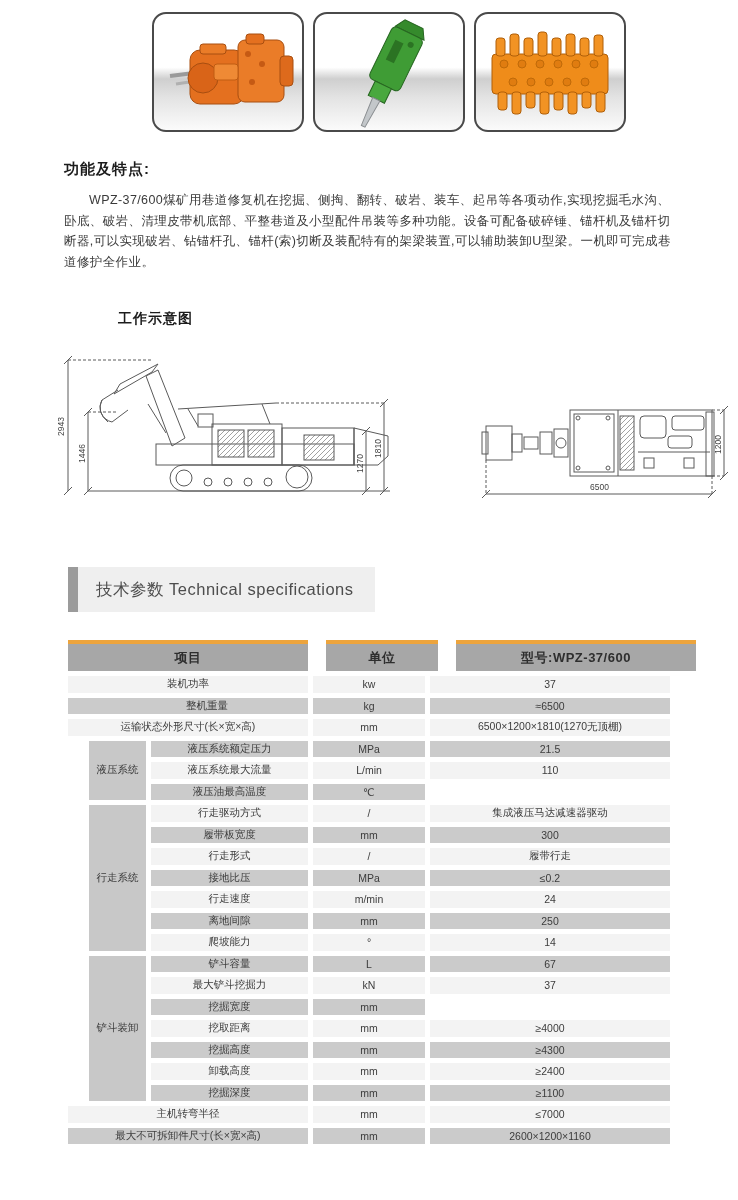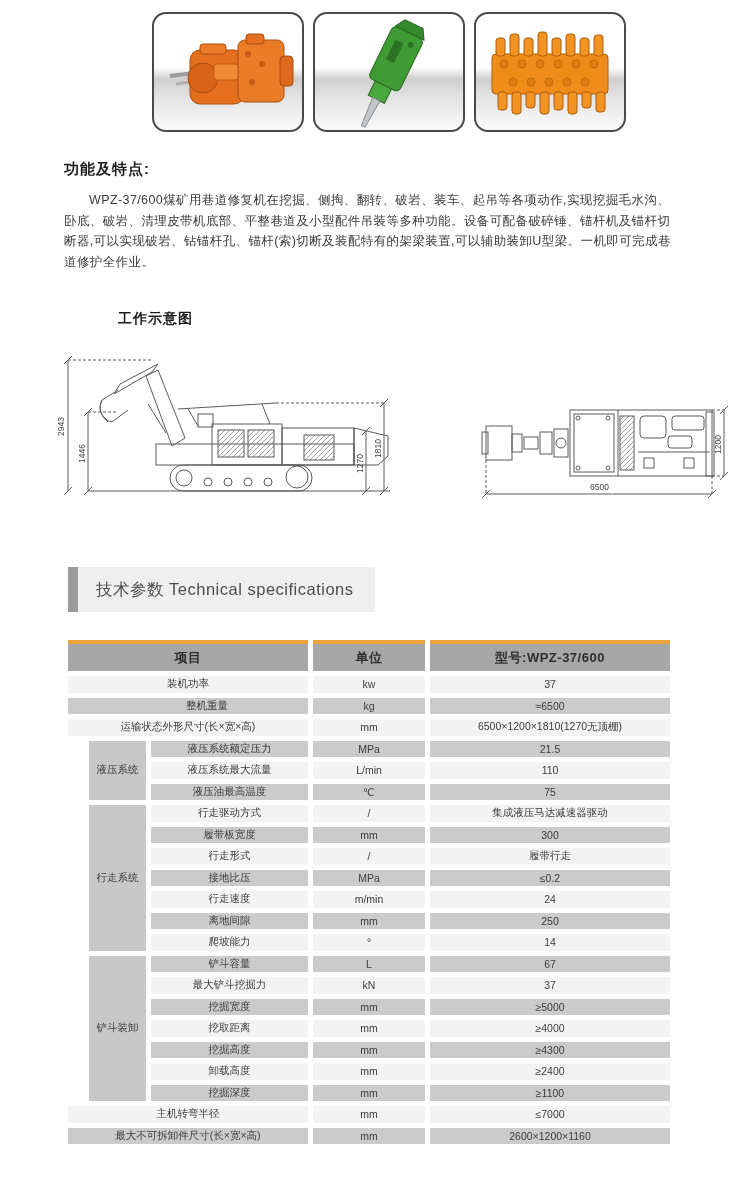--- a/index.html
+++ b/index.html
@@ -25,21 +25,21 @@
   .dimtxt{font-size:8.5px;fill:#444;stroke:none;font-family:"Liberation Sans",sans-serif;}
 
   
   .tech-box{position:absolute;left:68px;top:567px;width:307px;height:45px;background:#efefef;}
   .tech-bar{position:absolute;left:0;top:0;width:10px;height:45px;background:#9b9b9b;}
   .tech-title{position:absolute;left:28px;top:0;height:45px;line-height:45px;font-size:16.5px;
               color:#4d4d4d;font-weight:500;white-space:nowrap;letter-spacing:.5px;}
 
   
   .spec-header{position:absolute;left:68px;top:640px;display:grid;
-               grid-template-columns:240px 112px 240px;column-gap:5px;}
+               grid-template-columns:240px 112px 240px;column-gap:18px;}
   .spec-header .hcell{height:27px;background:#a7a7a7;border-top:4px solid #eda43c;
                       display:flex;align-items:center;justify-content:center;
                       font-size:13px;font-weight:bold;color:#2e2e2e;letter-spacing:.5px;}
   .spec-body{position:absolute;left:68px;top:676px;display:grid;
              grid-template-columns:78px 157px 112px 240px;column-gap:5px;row-gap:5px;
              grid-auto-rows:16.5px;}
   .cell{display:flex;align-items:center;justify-content:center;font-size:10.5px;color:#3c3c3c;
         white-space:nowrap;overflow:hidden;}
   .row-light{background:#f3f3f3;}
   .row-dark{background:#cbcbcb;}
@@ -253,21 +253,20 @@
       <div class="cell row-light" style="grid-area: 3 / 3;">mm</div>
       <div class="cell row-light" style="grid-area: 3 / 4;">6500×1200×1810(1270无顶棚)</div>
       <div class="cell row-dark" style="grid-area: 4 / 2;">液压系统额定压力</div>
       <div class="cell row-dark" style="grid-area: 4 / 3;">MPa</div>
       <div class="cell row-dark" style="grid-area: 4 / 4;">21.5</div>
       <div class="cell row-light" style="grid-area: 5 / 2;">液压系统最大流量</div>
       <div class="cell row-light" style="grid-area: 5 / 3;">L/min</div>
       <div class="cell row-light" style="grid-area: 5 / 4;">110</div>
       <div class="cell row-dark" style="grid-area: 6 / 2;">液压油最高温度</div>
       <div class="cell row-dark" style="grid-area: 6 / 3;">℃</div>
-      <div class="cell row-dark" style="grid-area: 6 / 4;">75</div>
       <div class="cell row-light" style="grid-area: 7 / 2;">行走驱动方式</div>
       <div class="cell row-light" style="grid-area: 7 / 3;">/</div>
       <div class="cell row-light" style="grid-area: 7 / 4;">集成液压马达减速器驱动</div>
       <div class="cell row-dark" style="grid-area: 8 / 2;">履带板宽度</div>
       <div class="cell row-dark" style="grid-area: 8 / 3;">mm</div>
       <div class="cell row-dark" style="grid-area: 8 / 4;">300</div>
       <div class="cell row-light" style="grid-area: 9 / 2;">行走形式</div>
       <div class="cell row-light" style="grid-area: 9 / 3;">/</div>
       <div class="cell row-light" style="grid-area: 9 / 4;">履带行走</div>
       <div class="cell row-dark" style="grid-area: 10 / 2;">接地比压</div>
@@ -283,21 +282,20 @@
       <div class="cell row-light" style="grid-area: 13 / 3;">°</div>
       <div class="cell row-light" style="grid-area: 13 / 4;">14</div>
       <div class="cell row-dark" style="grid-area: 14 / 2;">铲斗容量</div>
       <div class="cell row-dark" style="grid-area: 14 / 3;">L</div>
       <div class="cell row-dark" style="grid-area: 14 / 4;">67</div>
       <div class="cell row-light" style="grid-area: 15 / 2;">最大铲斗挖掘力</div>
       <div class="cell row-light" style="grid-area: 15 / 3;">kN</div>
       <div class="cell row-light" style="grid-area: 15 / 4;">37</div>
       <div class="cell row-dark" style="grid-area: 16 / 2;">挖掘宽度</div>
       <div class="cell row-dark" style="grid-area: 16 / 3;">mm</div>
-      <div class="cell row-dark" style="grid-area: 16 / 4;">≥5000</div>
       <div class="cell row-light" style="grid-area: 17 / 2;">挖取距离</div>
       <div class="cell row-light" style="grid-area: 17 / 3;">mm</div>
       <div class="cell row-light" style="grid-area: 17 / 4;">≥4000</div>
       <div class="cell row-dark" style="grid-area: 18 / 2;">挖掘高度</div>
       <div class="cell row-dark" style="grid-area: 18 / 3;">mm</div>
       <div class="cell row-dark" style="grid-area: 18 / 4;">≥4300</div>
       <div class="cell row-light" style="grid-area: 19 / 2;">卸载高度</div>
       <div class="cell row-light" style="grid-area: 19 / 3;">mm</div>
       <div class="cell row-light" style="grid-area: 19 / 4;">≥2400</div>
       <div class="cell row-dark" style="grid-area: 20 / 2;">挖掘深度</div>

